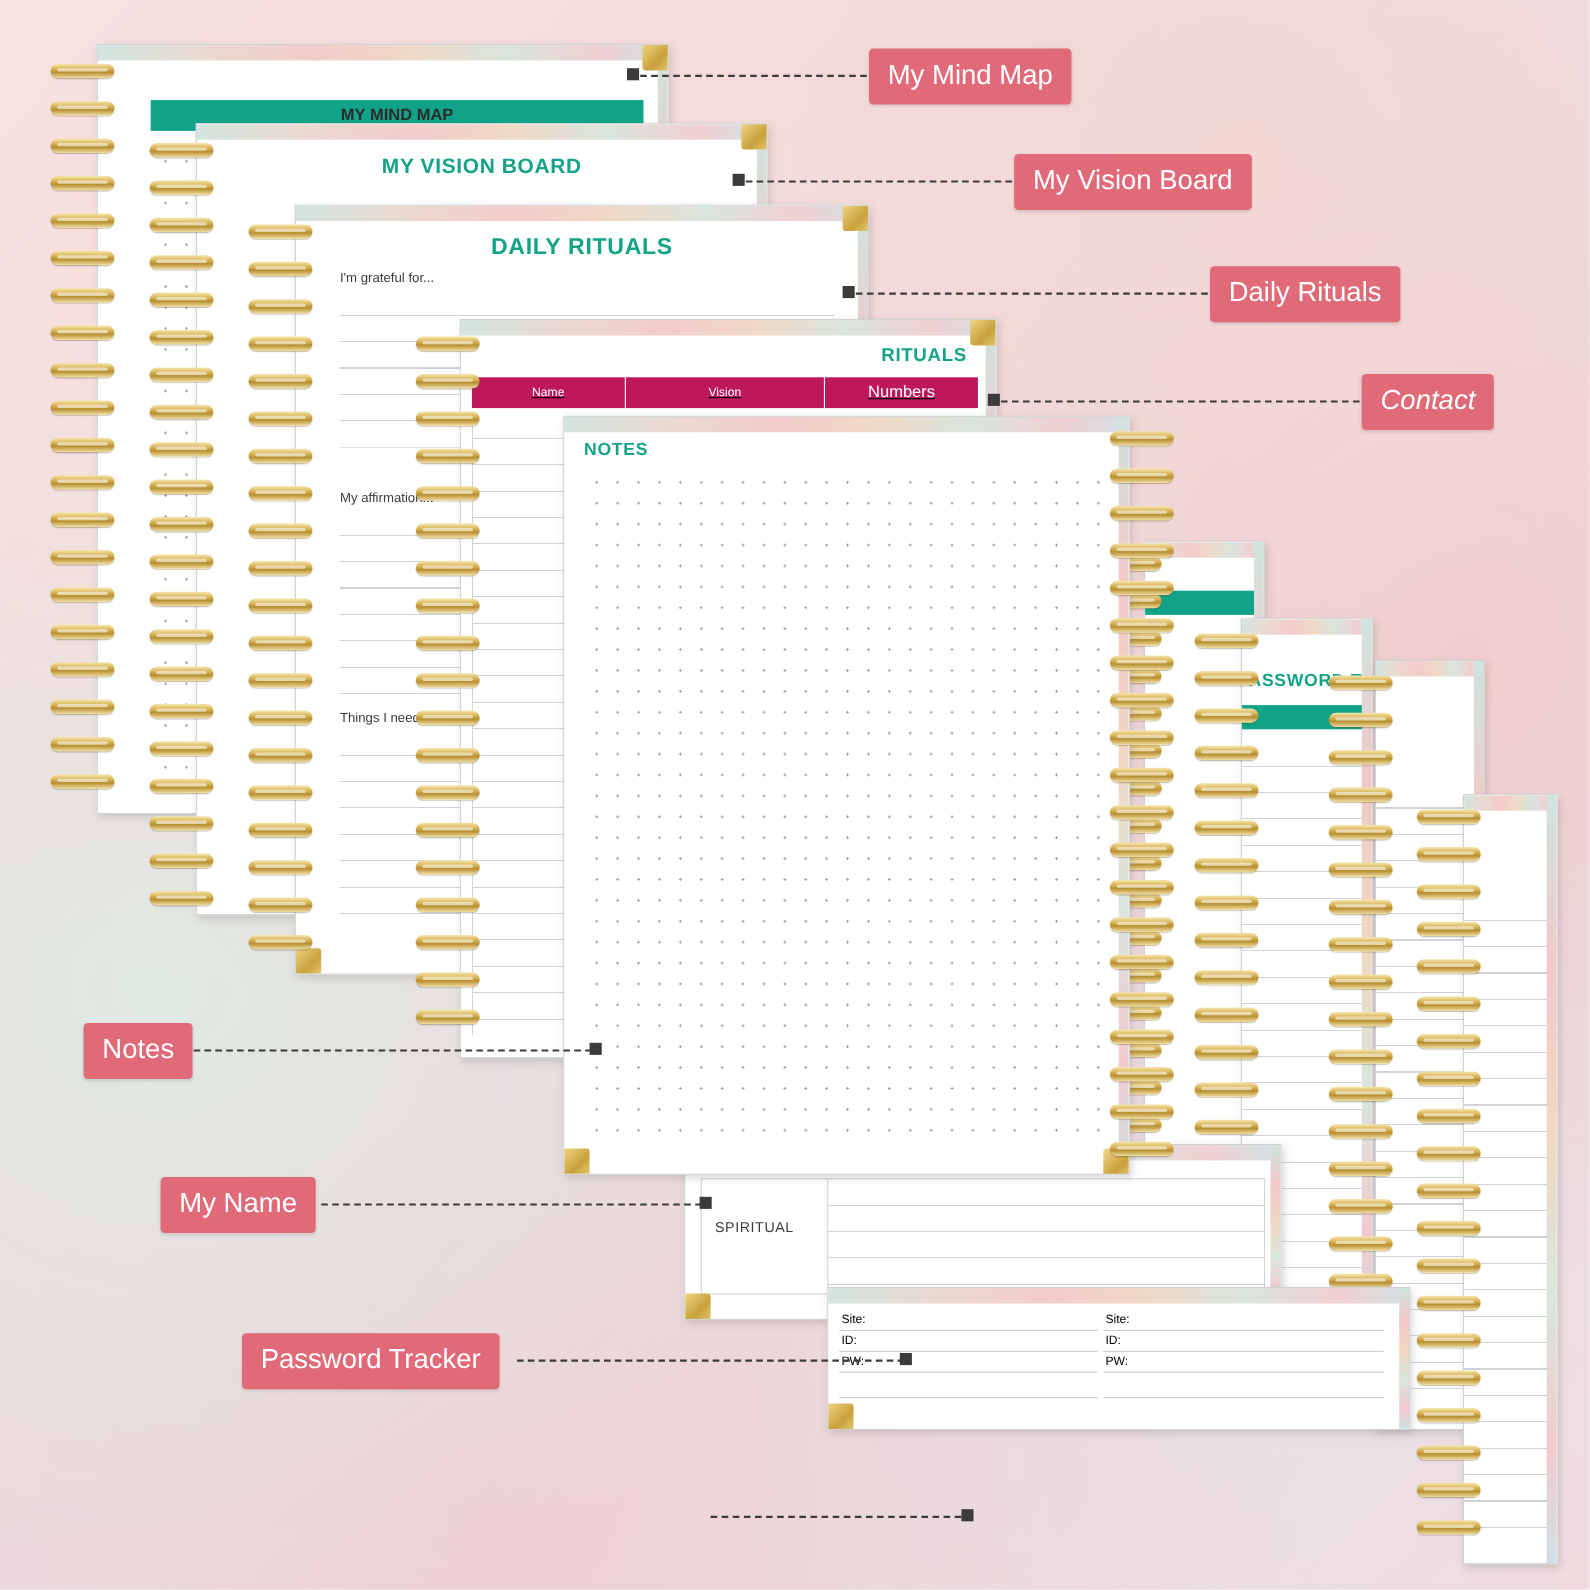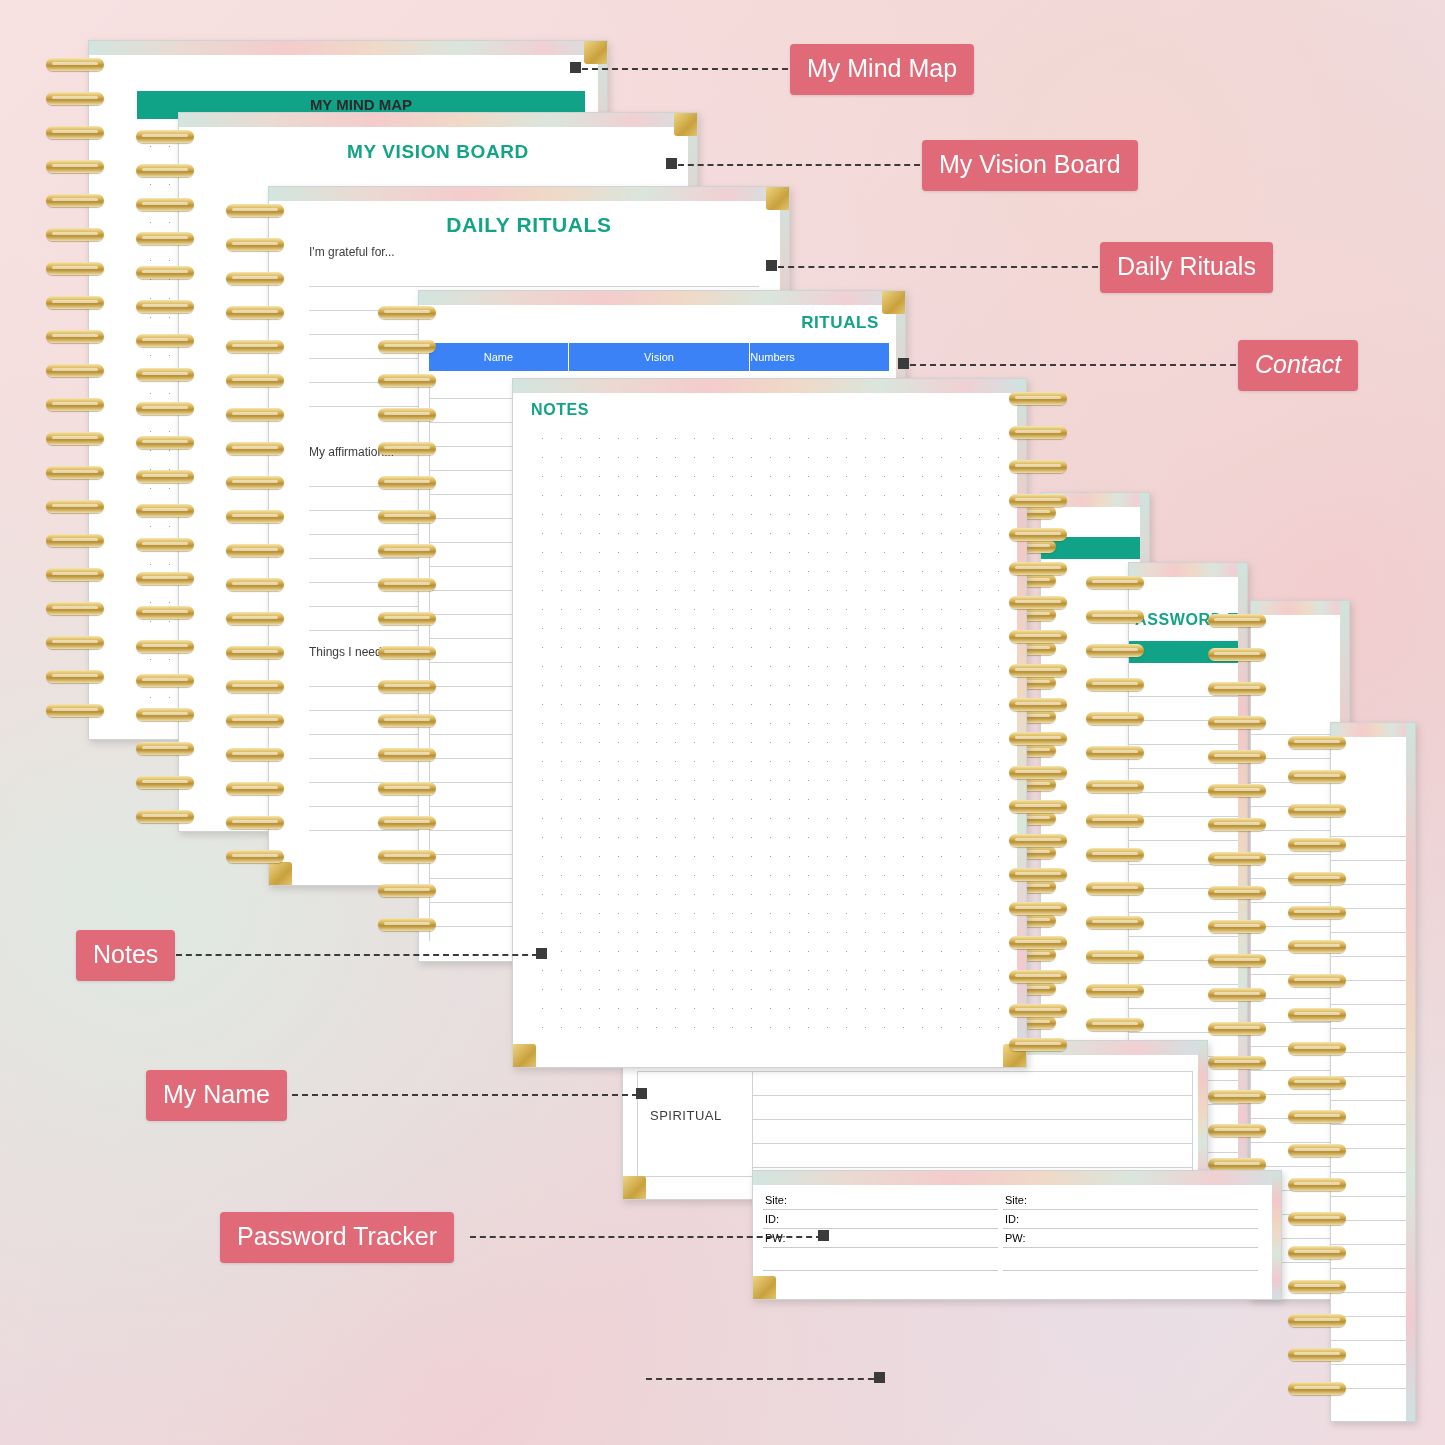--- a/index.html
+++ b/index.html
@@ -190,24 +190,24 @@
         <div class="ring" style="top:596px"></div>
       <div class="ring" style="top:630px"></div>
         <div class="ring" style="top:664px"></div>
     </div>
   </div>
 
   <div class="book" style="left:418px;top:290px;width:488px;height:672px;">
     <div class="page">
       <div class="edge"></div>
       <div class="h-teal" style="position:absolute;right:26px;top:22px;font-size:17px;">RITUALS</div>
-      <div style="position:absolute;left:10px;right:16px;top:52px;height:28px;display:flex;background:#3b82f6;">
+      <div style="position:absolute;left:10px;right:16px;top:52px;height:28px;display:flex;background:#be185d;text-decoration:underline;">
         <div style="flex:1;text-align:center;line-height:28px;font-size:11px;color:#fff;border-right:1px solid #fff;">Name</div>
         <div style="flex:1.3;text-align:center;line-height:28px;font-size:11px;color:#fff;border-right:1px solid #fff;">Vision</div>
-        <div style="flex:1;line-height:28px;font-size:11px;color:#fff;">Numbers</div>
+        <div style="flex:1;text-align:center;line-height:28px;font-size:15px;color:#fff;">Numbers</div>
       </div>
       <div class="lines" style="position:absolute;left:10px;right:16px;top:84px;bottom:20px;border-left:1px solid #cfd3d5;"></div>
       <div class="corner tr"></div>
     </div>
     <div class="spiral" style="left:-40px;">
       <div class="ring" style="top:16px"></div>
         <div class="ring" style="top:50px"></div>
       <div class="ring" style="top:84px"></div>
         <div class="ring" style="top:118px"></div>
       <div class="ring" style="top:152px"></div>
@@ -338,21 +338,21 @@
         <div class="ring" style="top:456px"></div>
       <div class="ring" style="top:490px"></div>
         <div class="ring" style="top:524px"></div>
       <div class="ring" style="top:558px"></div>
         <div class="ring" style="top:592px"></div>
       <div class="ring" style="top:626px"></div>
         <div class="ring" style="top:660px"></div>
     </div>
   </div>
 
-  <div class="book" style="left:622px;top:1040px;width:586px;height:160px;">
+  <div class="book" style="left:622px;top:1040px;width:543px;height:160px;">
     <div class="page">
       <div class="edge"></div>
       <div style="position:absolute;left:14px;top:30px;right:14px;bottom:22px;border:1px solid #cfd3d5;">
         <div style="position:absolute;left:12px;top:36px;font-size:13px;color:#3c3c3c;letter-spacing:.5px;">SPIRITUAL</div>
         <div style="position:absolute;left:114px;top:0;bottom:0;border-left:1px solid #cfd3d5;"></div>
         <div class="lines" style="position:absolute;left:115px;right:0;top:0;bottom:0;"></div>
       </div>
       <div class="corner bl"></div>
     </div>
   </div>

